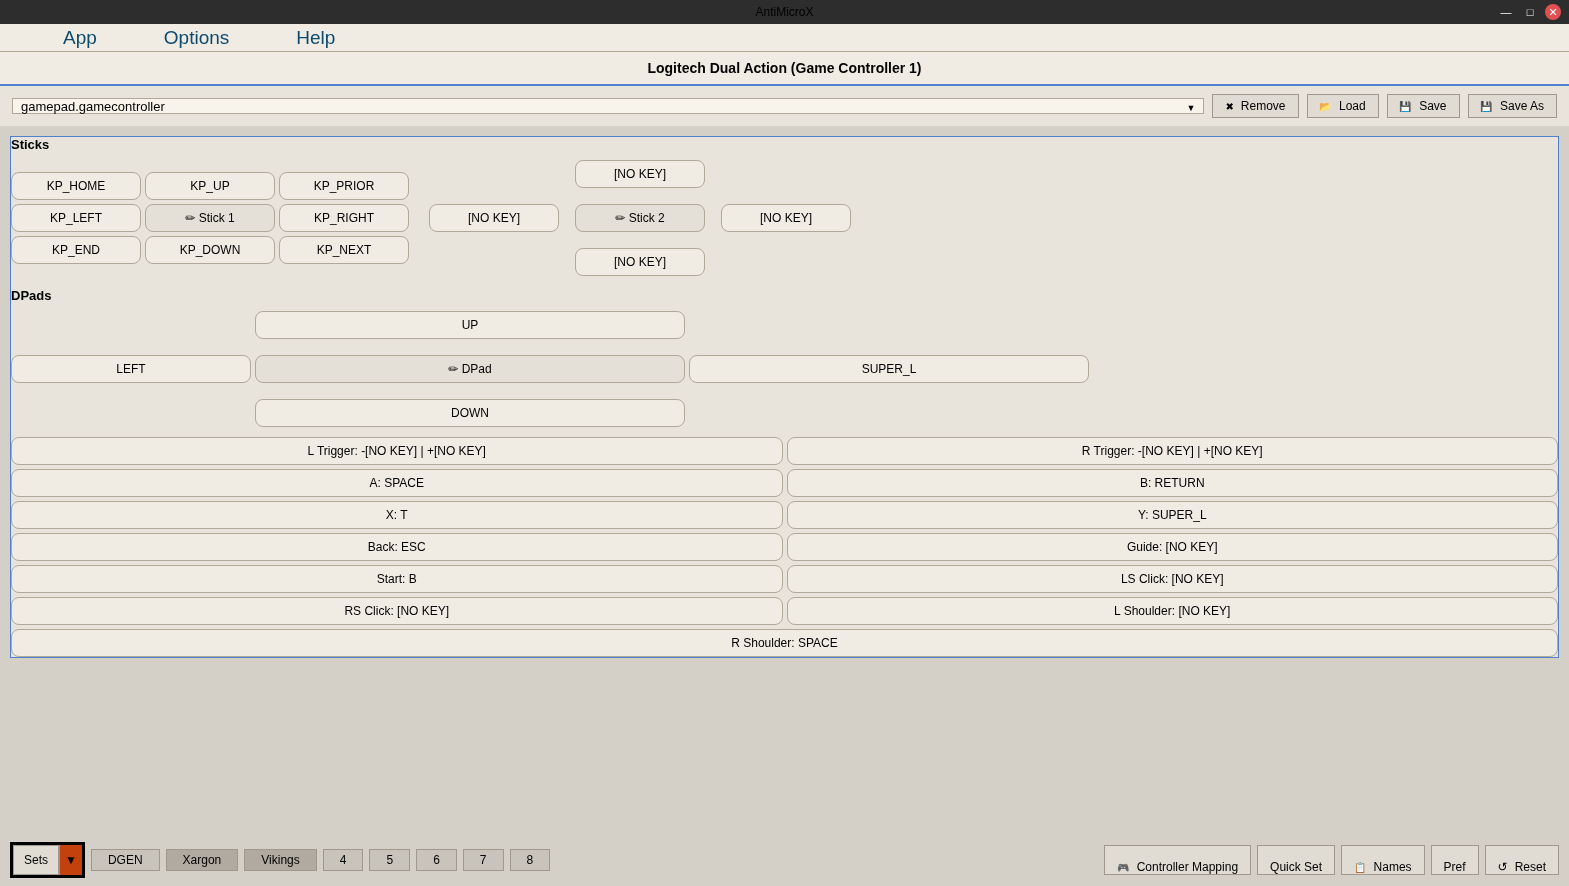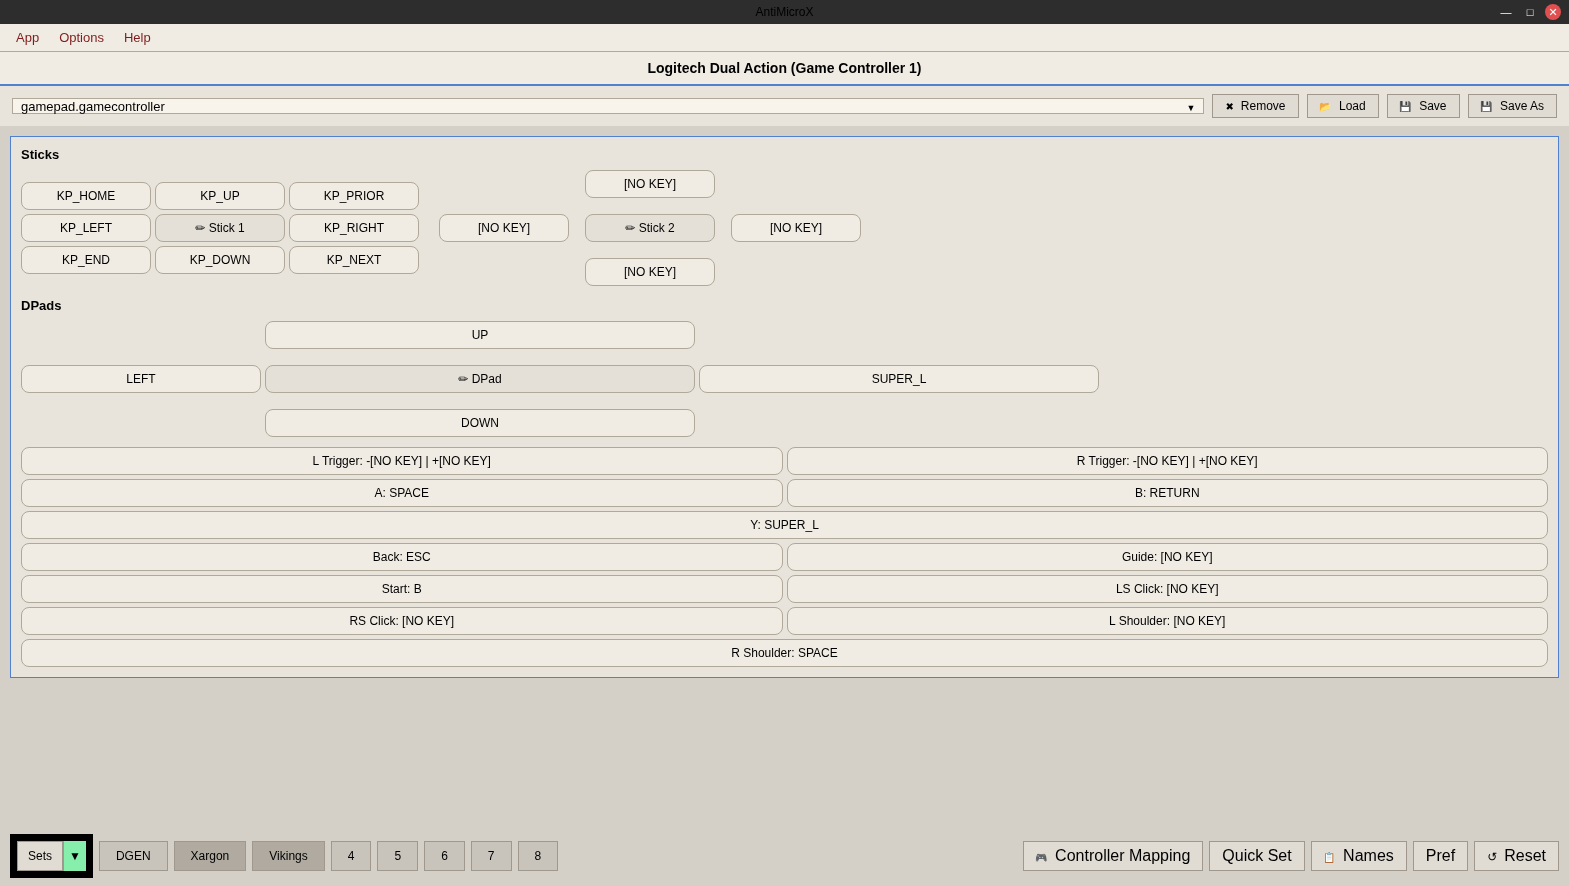--- a/index.html
+++ b/index.html
@@ -53,22 +53,23 @@
       height: 28px;
       display: flex;
       align-items: center;
       padding: 0 8px;
       gap: 4px;
       border-bottom: 1px solid #b0a898;
     }
     .menu-item {
       padding: 3px 8px;
       cursor: pointer;
-      font-size: 13px;
-      color: #7f1d1d;
+      font-size: 19px;
+      color: #0c4a6e;
+      margin-left: 47px;
     }
 
     
     #controller-header {
       background: #f0ece4;
       border-bottom: 2px solid #5080d0;
       padding: 8px;
       text-align: center;
       font-weight: bold;
       font-size: 14px;
@@ -112,21 +113,20 @@
       flex: 1;
       background: #d4d0c8;
       padding: 10px;
       overflow: hidden;
     }
 
     
     #mappings-panel {
       border: 1px solid #5080d0;
       background: #e8e4dc;
-      padding: 10px;
       margin-bottom: 10px;
     }
 
     .section-label {
       font-weight: bold;
       font-size: 13px;
       margin-bottom: 8px;
       color: #000;
     }
 
@@ -216,21 +216,21 @@
       padding: 0 10px;
       background: #e0dcd4;
       border: 1px solid #a0988c;
       cursor: pointer;
       font-size: 12px;
       display: flex;
       align-items: center;
       gap: 2px;
     }
     .profile-tab {
-      height: 30px;
+      height: 22px;
       padding: 0 16px;
       background: #c8c4bc;
       border: 1px solid #a0988c;
       cursor: pointer;
       font-size: 12px;
       display: flex;
       align-items: center;
     }
     .profile-tab.active { background: #b0aaa0; }
 
@@ -238,23 +238,23 @@
       margin-left: auto;
       display: flex;
       gap: 6px;
     }
     .bottom-btn {
       height: 30px;
       padding: 0 12px;
       background: #e0dcd4;
       border: 1px solid #a0988c;
       cursor: pointer;
-      font-size: 16px;
-      display: flex;
-      align-items: center;
+      font-size: 12px;
+      display: flex;
+      align-items: flex-end;
       gap: 4px;
     }
     .icon-remove::before { content: "✖"; font-size: 10px; margin-right: 3px; }
     .icon-load::before { content: "📂"; font-size: 10px; margin-right: 3px; }
     .icon-save::before { content: "💾"; font-size: 10px; margin-right: 3px; }
     .icon-saveas::before { content: "💾"; font-size: 10px; margin-right: 3px; }
     .icon-ctrl::before { content: "🎮"; font-size: 10px; margin-right: 3px; }
     .icon-names::before { content: "📋"; font-size: 10px; margin-right: 3px; }
     .icon-reset::before { content: "↺"; font-size: 12px; margin-right: 3px; }
 
@@ -361,20 +361,21 @@
     <div class="btn-rows">
       <div class="btn-row-pair">
         <button class="map-btn">L Trigger: -[NO KEY] | +[NO KEY]</button>
         <button class="map-btn">R Trigger: -[NO KEY] | +[NO KEY]</button>
       </div>
       <div class="btn-row-pair">
         <button class="map-btn">A: SPACE</button>
         <button class="map-btn">B: RETURN</button>
       </div>
       <div class="btn-row-pair">
+        <button class="map-btn">X: T</button>
         <button class="map-btn">Y: SUPER_L</button>
       </div>
       <div class="btn-row-pair">
         <button class="map-btn">Back: ESC</button>
         <button class="map-btn">Guide: [NO KEY]</button>
       </div>
       <div class="btn-row-pair">
         <button class="map-btn">Start: B</button>
         <button class="map-btn">LS Click: [NO KEY]</button>
       </div>
@@ -384,21 +385,21 @@
       </div>
       <div class="btn-row-pair">
         <button class="map-btn btn-single">R Shoulder: SPACE</button>
       </div>
     </div>
 
   </div>
 </div>
 
 <div id="bottom-toolbar">
-  <div style="display:flex; align-items:center; border:7px solid #000000; background:#86efac;">
+  <div style="display:flex; align-items:center; border:3px solid #000000; background:#c2410c;">
     <button class="sets-btn">Sets</button>
     <span style="border-left:1px solid #a0988c; padding:0 5px; cursor:pointer; height:30px; display:flex; align-items:center;">▼</span>
   </div>
   <button class="profile-tab">DGEN</button>
   <button class="profile-tab active">Xargon</button>
   <button class="profile-tab active">Vikings</button>
   <button class="profile-tab">4</button>
   <button class="profile-tab">5</button>
   <button class="profile-tab">6</button>
   <button class="profile-tab">7</button>

